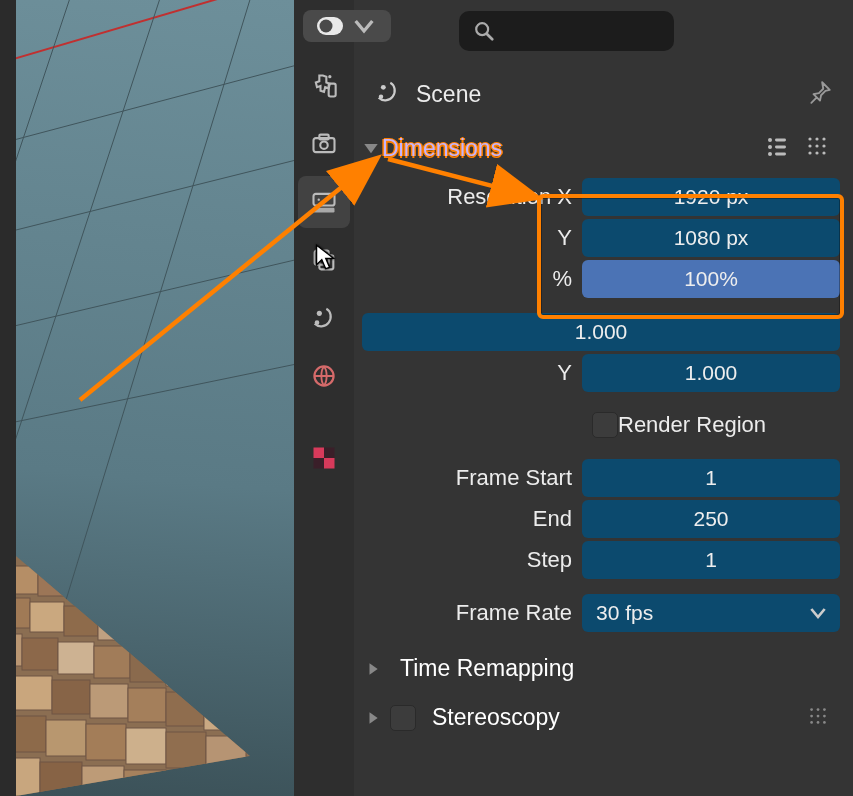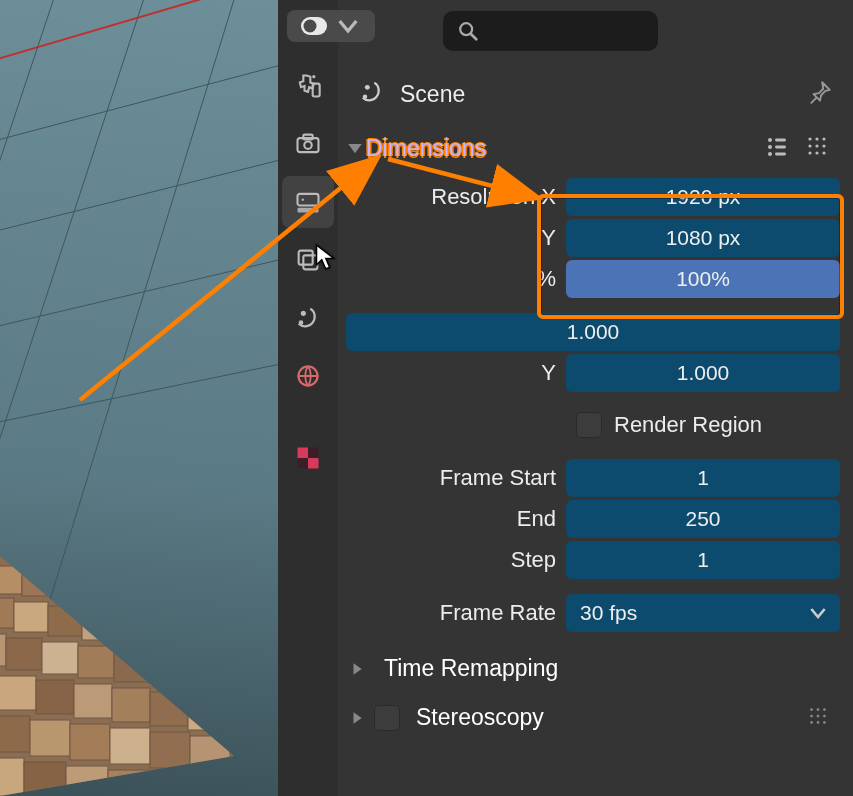--- a/index.html
+++ b/index.html
@@ -1,18 +1,18 @@
 <!DOCTYPE html>
 <html><head>
 <meta charset="utf-8">
 <style>
   * { box-sizing: border-box; margin: 0; padding: 0; }
   html, body { width: 853px; height: 796px; overflow: hidden; background:#2b2b2b; font-family: -apple-system, BlinkMacSystemFont, "Segoe UI", sans-serif; }
 
-  .root { display:flex; width:100%; height:100%; }
+  .root { display:flex; width:100%; height:100%;padding-left:16px; }
 
   
   .viewport {
     position:relative; width:278px; height:796px; background:#62838e;
     overflow:hidden; flex-shrink:0;
   }
   .vp-gradient {
     position:absolute; inset:0;
     background:linear-gradient(185deg,#6d8f9a 0%,#5a7a85 60%,#3b5158 100%);
   }
@@ -95,21 +95,21 @@
     flex:1; height:38px; background:#0c4a6e; border-radius:6px;
     display:flex; align-items:center; justify-content:center;
     font-size:21px; color:#eee;
   }
   .fld.selected { background:#4b73b5; }
   .fld-dropdown { justify-content: space-between; padding:0 14px; }
   .chev-dd { width:16px; height:16px; color:#ccc; }
   .spacer { height:12px; }
 
   
-  .chkrow { display:flex; align-items:center; gap:12px; height:40px; margin-left:230px; }
+  .chkrow { display:flex; align-items:center; height:40px; margin-left:230px; }
   .chk {
     width:26px; height:26px; border-radius:5px; background:#3c3c3c;
     border:1px solid #2a2a2a;
   }
   .chklbl { font-size:22px; color:#ececec; }
   .chklbl.dim { color:#888; }
 
   
   .subsection {
     display:flex; align-items:center; padding:14px 6px 8px 8px;

